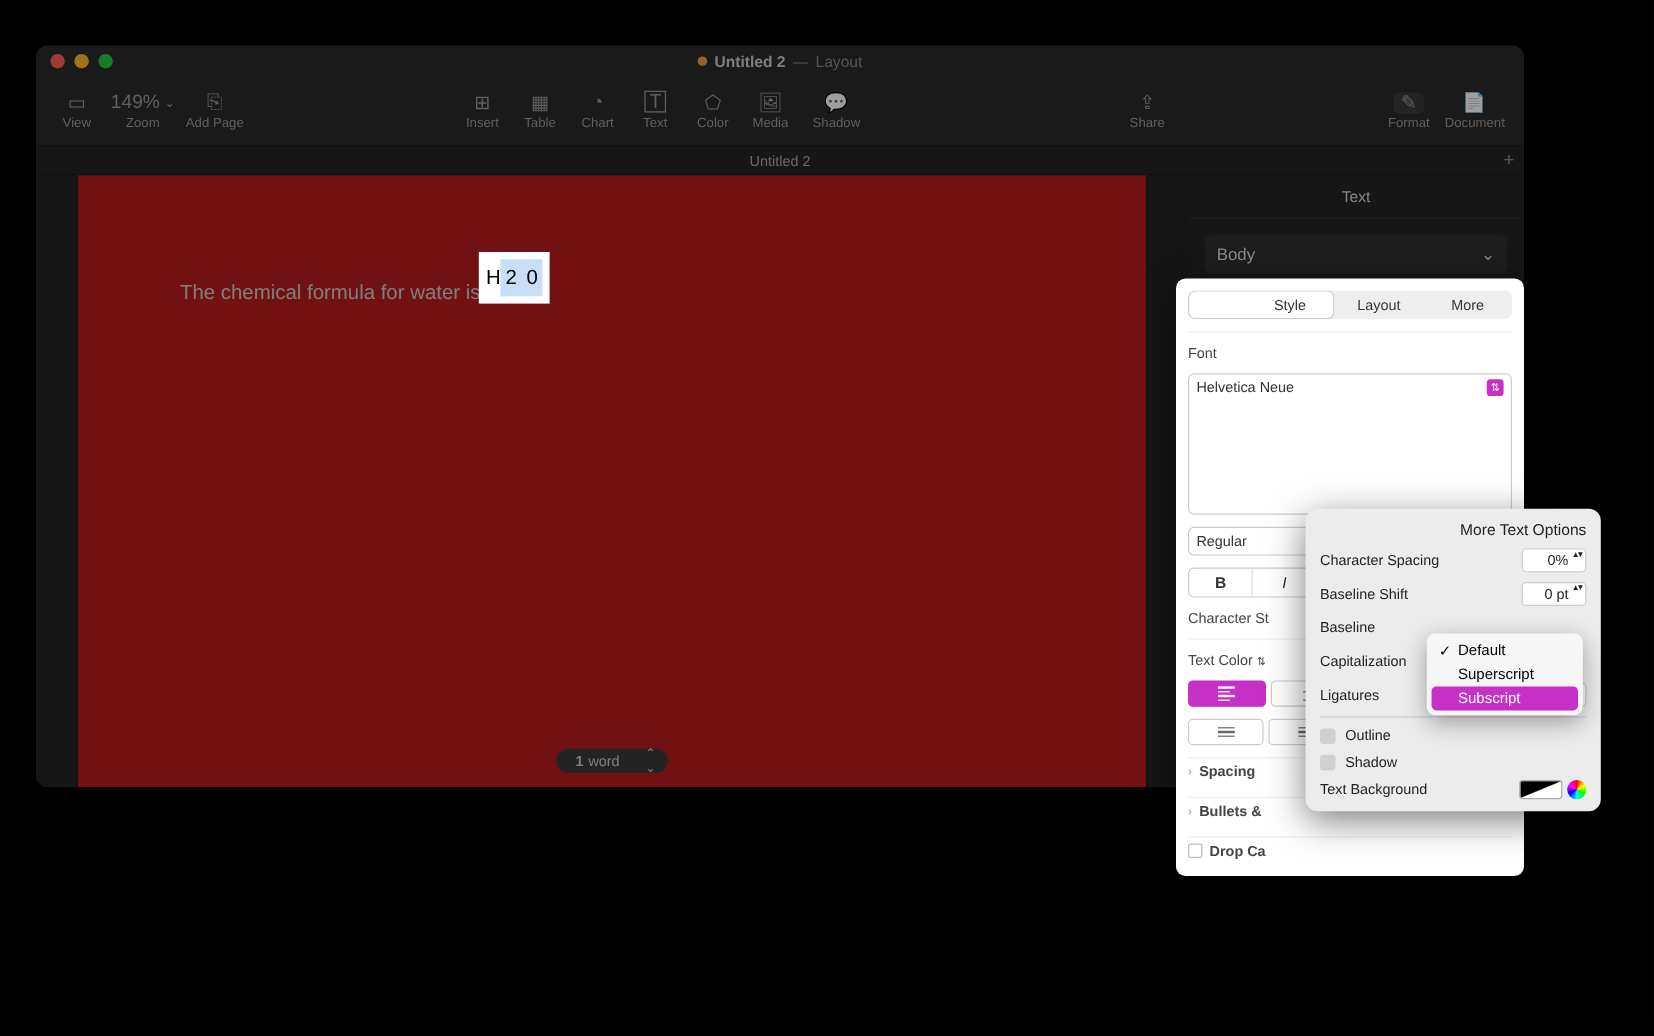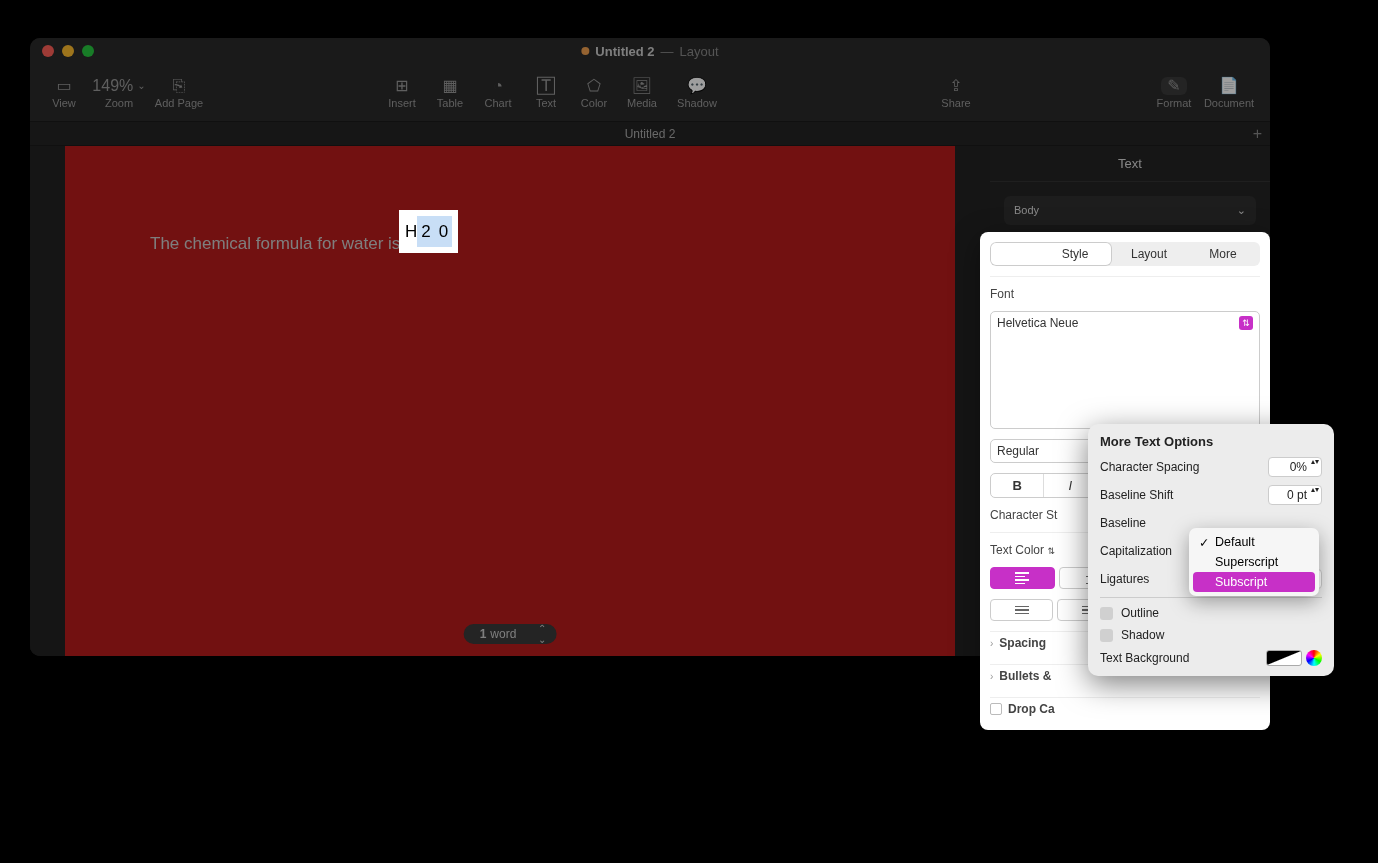--- a/index.html
+++ b/index.html
@@ -23,21 +23,21 @@
   .tabbar .plus { position:absolute; right:8px; top:3px; color:#888; font-size:16px;}
   .content-area { flex:1; display:flex; background:#222; position:relative;}
   .canvas-wrap { flex:1; background:#222; display:flex; justify-content:center; overflow:hidden; position:relative;}
   .page { width:890px; background:#b91c1c; margin-top:0; position:relative;}
   .doc-text { position:absolute; left:85px; top:88px; font-size:17px; color:#ccc; }
   .sel { background:#fff; color:#000; padding:6px 4px;}
   .wordcount { position:absolute; left:50%; transform:translateX(-50%); bottom:12px; background:#3a3a3a; border-radius:14px; padding:3px 40px 3px 16px; font-size:12px; color:#ccc; display:flex; align-items:center; gap:4px;}
   .wordcount .arrows{font-size:10px; position:absolute; right:10px;}
   .inspector { width:280px; background:#242424; display:flex; flex-direction:column;}
   .insp-tab { height:36px; display:flex; align-items:center; justify-content:center; color:#d8d8d8; font-size:13px; border-bottom:1px solid #333;}
-  .insp-styleselect { margin:14px 14px 0 14px; background:#2f2f2f; border-radius:6px; padding:8px 10px; display:flex; justify-content:space-between; color:#ddd; font-size:11px;}
+  .insp-styleselect { margin:14px 14px 0 14px; background:#2f2f2f; border-radius:6px; padding:8px 10px; display:flex; justify-content:space-between; color:#ddd; font-size:14px;}
   .insp-panel { margin:14px; background:#fff; border-radius:8px; padding:10px; color:#333; font-size:12px; display:flex; flex-direction:column; gap:10px; position:relative;}
   .seg { display:flex; background:#eee; border-radius:6px; overflow:hidden; font-size:12px;}
   .seg > div { flex:1; text-align:center; padding:5px 0;}
   .seg .active { background:#fff; box-shadow:0 0 0 1px #ccc inset; border-radius:6px;padding-left:48px;}
   .fieldrow{display:flex; gap:6px;}
   .select { flex:1; background:#fff; border:1px solid #ccc; border-radius:5px; padding:4px 6px; font-size:12px; position:relative; display:flex; justify-content:space-between; }
   .select .end { width:14px; height:14px; background:#c730c7; border-radius:3px; font-size:9px; color:#fff; display:flex; align-items:center; justify-content:center;}
   .spin { width:60px; border:1px solid #ccc; border-radius:5px; padding:4px 6px; font-size:12px; display:flex; justify-content:space-between;}
   .biu { display:flex; border:1px solid #ccc; border-radius:5px; overflow:hidden;}
   .biu > div{flex:1; text-align:center; padding:4px 0; border-right:1px solid #ddd; font-size:13px;}
@@ -58,21 +58,21 @@
   .dim-overlay { position:absolute; inset:0; background:rgba(0,0,0,0.38); pointer-events:none; z-index:50; }
   .doc-text-overlay { position:absolute; z-index:60; font-size:17px; }
   .doc-text-overlay .selbox { background:#fff; padding:12px 6px; }
   .doc-text-overlay .selbox span.h{color:#000;}
   .doc-text-overlay .selbox span.sel{background:#c8def6; }
 
   .insp-overlay { position:absolute; z-index:60; background:#fff; border-radius:8px; padding:10px; font-size:12px; color:#333; display:flex; flex-direction:column; gap:10px; box-shadow:0 8px 30px rgba(0,0,0,0.4);}
 
   .popover { position:absolute; z-index:70; background:#ececec; border-radius:10px; padding:10px 12px; box-shadow:0 8px 30px rgba(0,0,0,0.5); font-size:12px; color:#222; display:flex; flex-direction:column; gap:8px; width:246px;}
   .popover::before{content:''; position:absolute; top:-8px; right:30px; border:8px solid transparent; border-bottom-color:#ececec;}
-  .popover .title{font-weight:700; text-align:left; font-size:13px;}
+  .popover .title{font-weight:400; text-align:right; font-size:13px;}
   .popover .prow{display:flex; justify-content:space-between; align-items:center;}
   .popover .valbox{background:#fff; border:1px solid #ccc; border-radius:4px; padding:2px 14px 2px 6px; min-width:54px; text-align:right; position:relative; font-size:12px;}
   .popover .valbox .st{position:absolute; right:2px; top:0; font-size:8px; line-height:8px; display:flex; flex-direction:column;}
   .popover .dropdown{min-width:120px; background:#fff; border:1px solid #ccc; border-radius:4px; padding:2px 6px; display:flex; justify-content:space-between; align-items:center; font-size:12px;}
   .popover .dropdown .end{width:14px;height:14px;background:#c730c7;border-radius:3px;color:#fff;font-size:9px;display:flex;align-items:center;justify-content:center;}
   .menu-pop { position:absolute; z-index:80; background:#f6f6f6; border-radius:7px; padding:4px; box-shadow:0 6px 20px rgba(0,0,0,0.35); font-size:12.5px; min-width:130px;}
   .menu-pop .mi{padding:3px 10px 3px 22px; border-radius:4px; position:relative;}
   .menu-pop .mi.sel{background:#c730c7; color:#fff;}
   .menu-pop .mi .chk{position:absolute; left:6px;}
   .popover .cb{width:13px;height:13px;background:#d0d0d0;border-radius:3px;}

